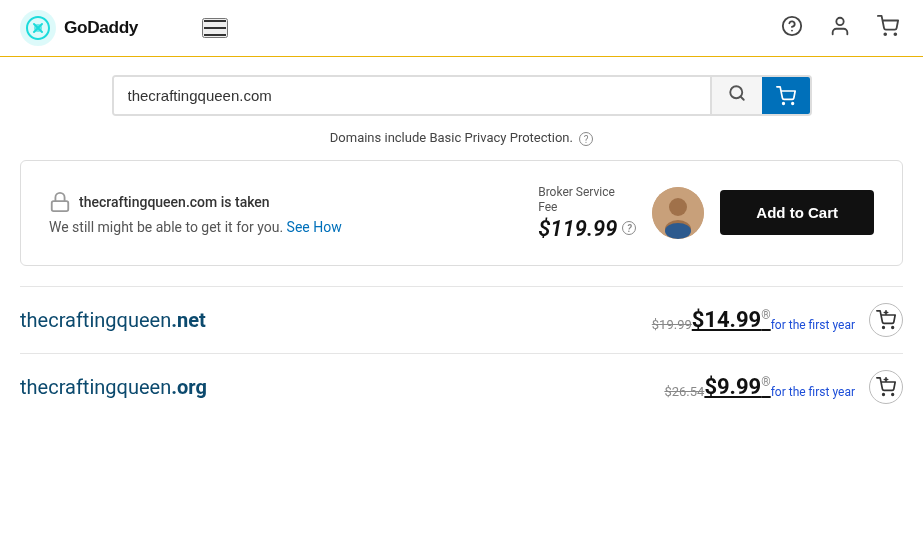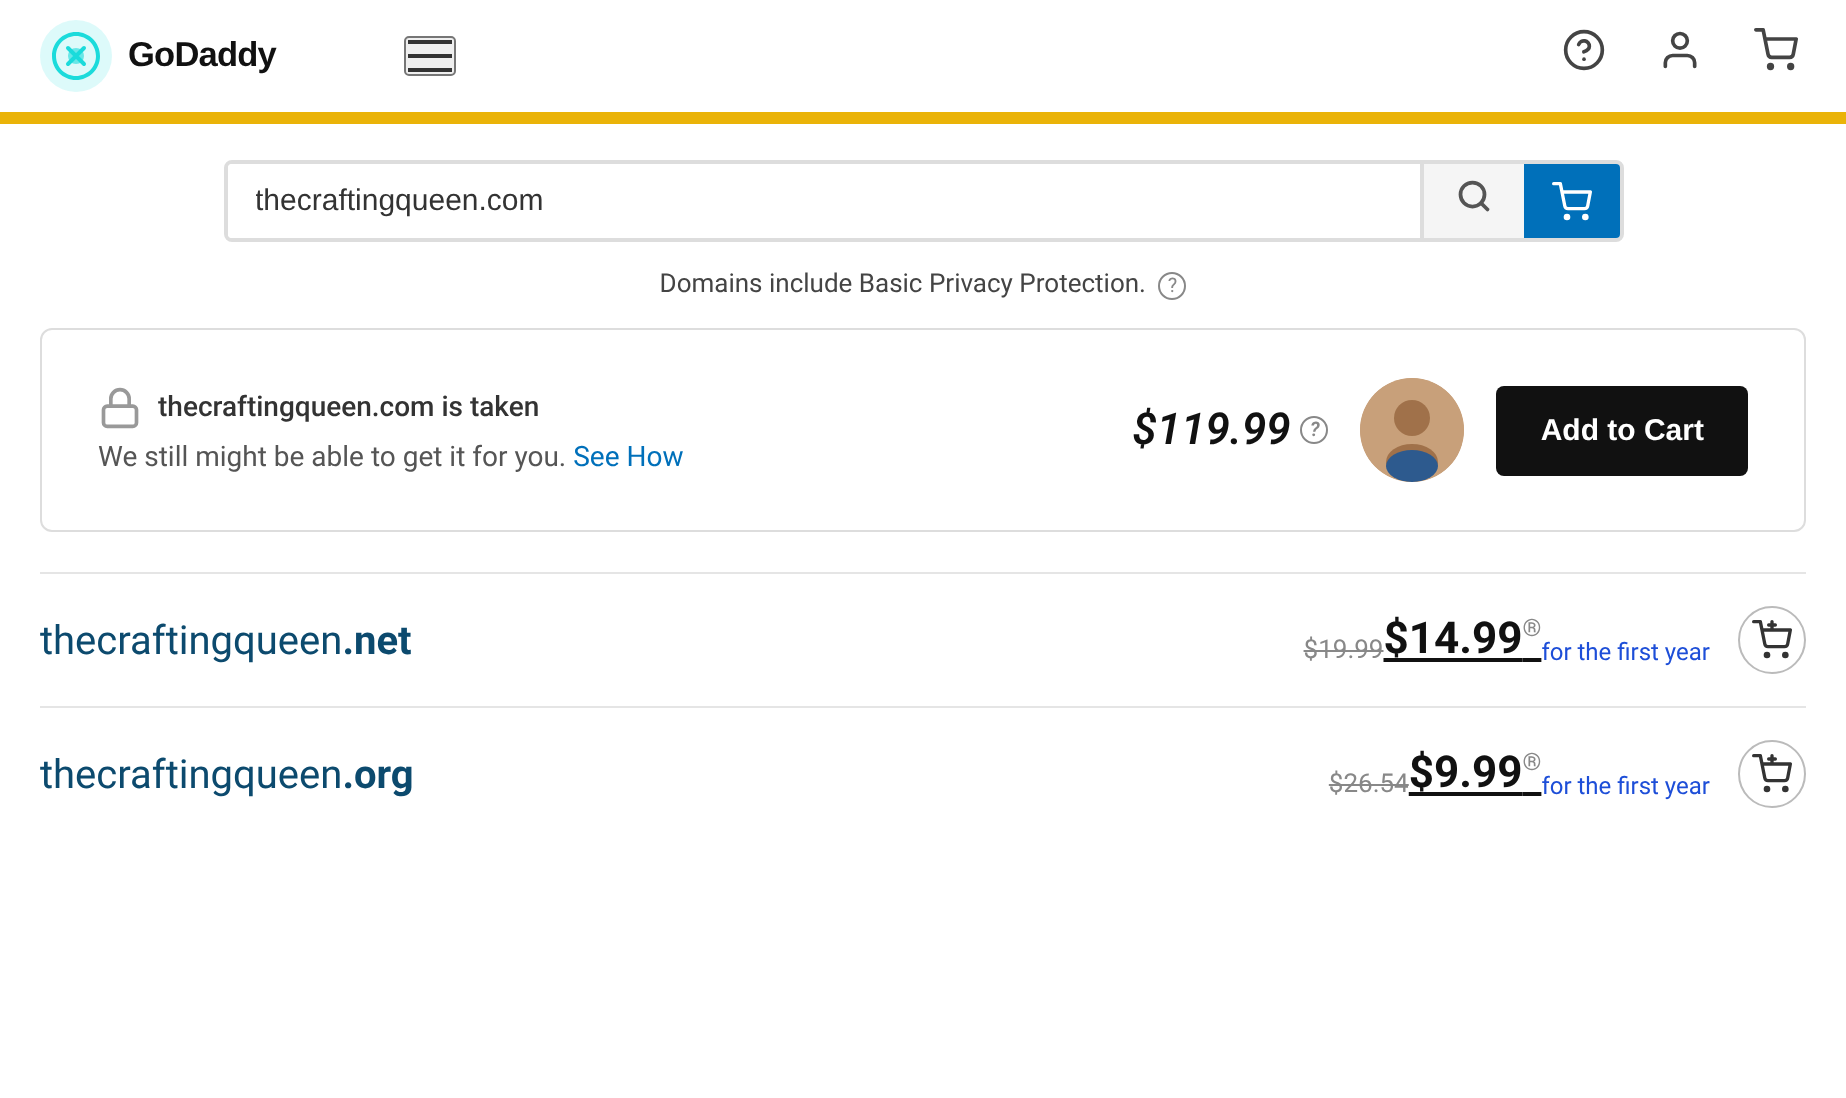--- a/index.html
+++ b/index.html
@@ -9,21 +9,21 @@
       color: #111;
       width: 923px;
       min-height: 549px;
     }
 
     
     .navbar {
       display: flex;
       align-items: center;
       padding: 10px 20px;
-      border-bottom: 6px solid #eab308;
+      border-bottom: 1px solid #eab308;
       gap: 16px;
     }
     .navbar-logo {
       display: flex;
       align-items: center;
       gap: 8px;
     }
     .logo-icon {
       width: 36px;
       height: 36px;
@@ -199,21 +199,21 @@
     }
     .broker-avatar svg {
       width: 52px;
       height: 52px;
     }
 
     .add-to-cart-btn {
       background: #111;
       color: #fff;
       border: none;
-      padding: 14px 22px;
+      padding: 14px 36px;
       font-size: 15px;
       font-weight: 600;
       border-radius: 4px;
       cursor: pointer;
       white-space: nowrap;
     }
 
     
     .domain-list {
       margin: 0 20px;
@@ -376,20 +376,24 @@
       </span>
     </div>
     <div class="taken-subtitle">
       <span>We still might be able to get it for you.</span>
       <a href="#">See How</a>
     </div>
   </div>
 
   <div class="broker-section">
     <div class="broker-info">
+      <div class="broker-label">
+        <span>Broker Service</span><br>
+        <span>Fee</span>
+      </div>
       <div class="broker-price">
         <span>$119.99</span>
         <span class="info-icon">?</span>
       </div>
     </div>
 
     <div class="broker-avatar">
 
       <svg width="52" height="52" viewBox="0 0 52 52">
         <circle cx="26" cy="26" r="26" fill="#c8a07a"></circle>

